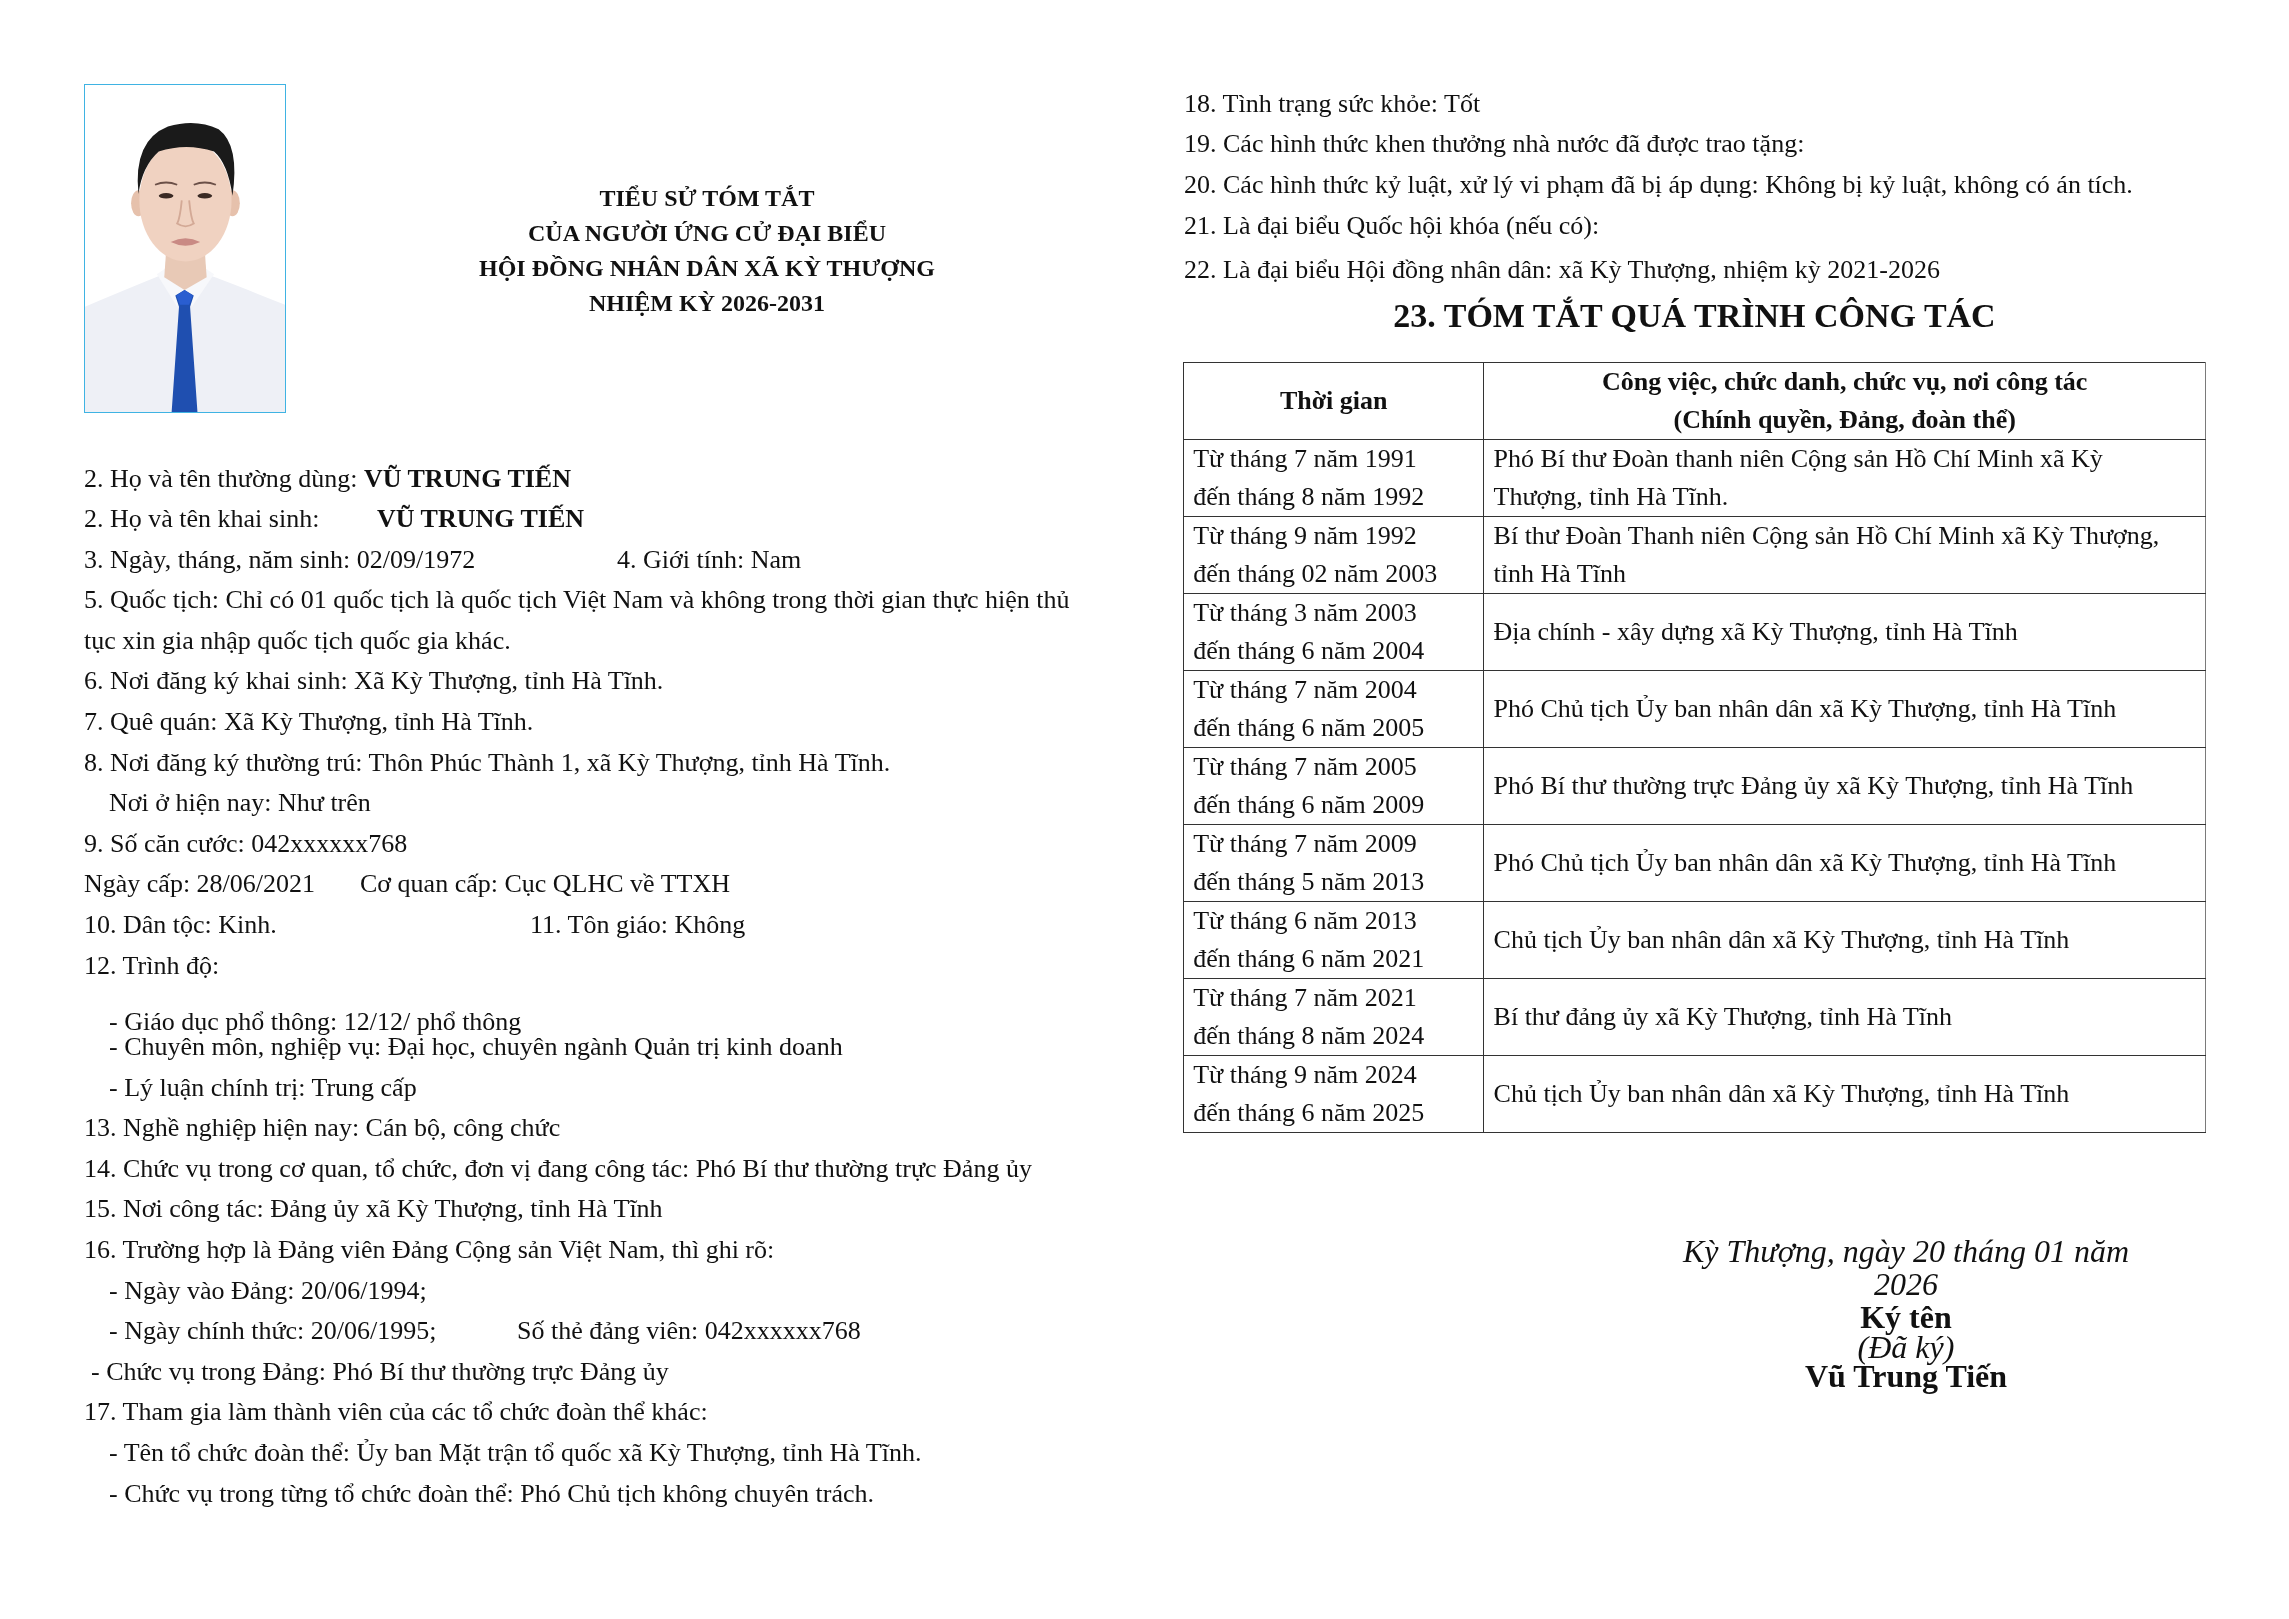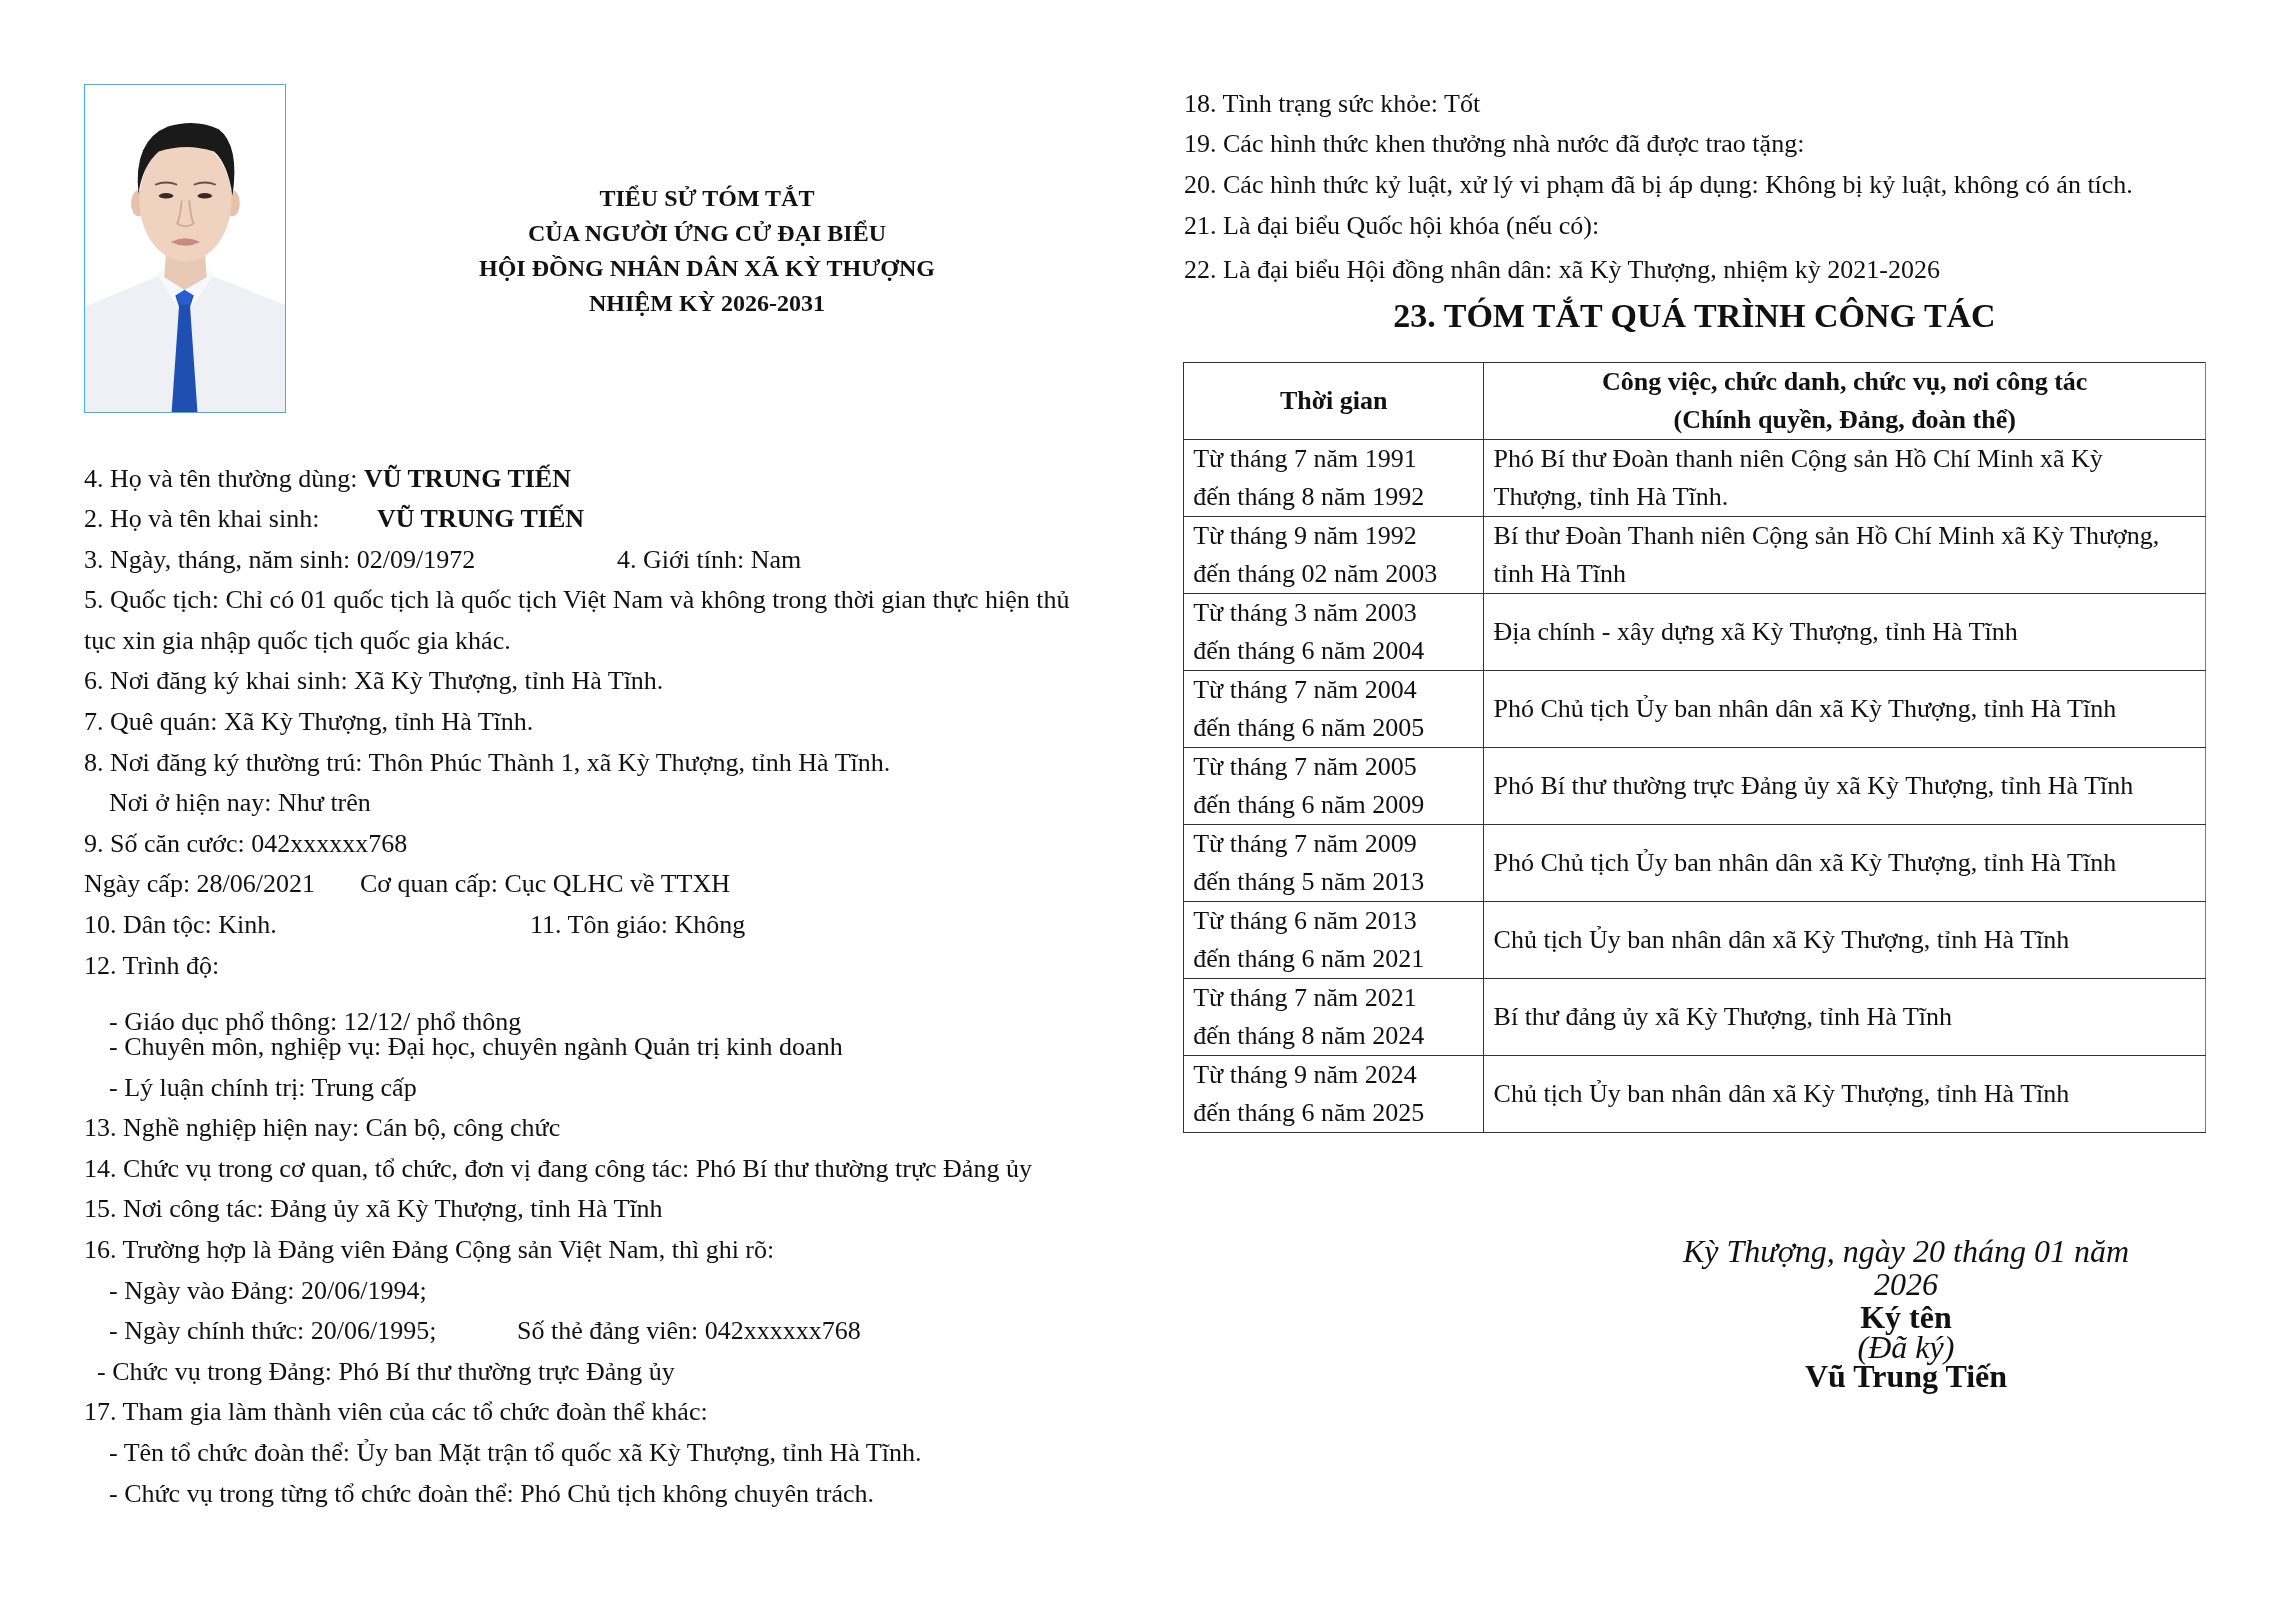--- a/index.html
+++ b/index.html
@@ -72,21 +72,21 @@
 </div>
 
 <div class="title">
   <div>TIỂU SỬ TÓM TẮT</div>
   <div>CỦA NGƯỜI ỨNG CỬ ĐẠI BIỂU</div>
   <div>HỘI ĐỒNG NHÂN DÂN XÃ KỲ THƯỢNG</div>
   <div>NHIỆM KỲ 2026-2031</div>
 </div>
 
 <div class="line" style="left:84px; top:463px;">
-  <span>4. Họ và tên thường dùng: </span><span class="b">VŨ TRUNG TIẾN</span>
+  <span>2. Họ và tên thường dùng: </span><span class="b">VŨ TRUNG TIẾN</span>
 </div>
 <div class="line" style="left:84px; top:503px;">
   <span>2. Họ và tên khai sinh:</span>
 </div>
 <div class="line b" style="left:377px; top:503px;">VŨ TRUNG TIẾN</div>
 
 <div class="line" style="left:84px; top:544px;">3. Ngày, tháng, năm sinh: 02/09/1972</div>
 <div class="line" style="left:617px; top:544px;">4. Giới tính: Nam</div>
 
 <div class="line" style="left:84px; top:584px;">5. Quốc tịch: Chỉ có 01 quốc tịch là quốc tịch Việt Nam và không trong thời gian thực hiện thủ</div>
@@ -104,21 +104,21 @@
 <div class="line" style="left:109px; top:990px;margin-top:16px;">- Giáo dục phổ thông: 12/12/ phổ thông</div>
 <div class="line" style="left:109px; top:1031px;">- Chuyên môn, nghiệp vụ: Đại học, chuyên ngành Quản trị kinh doanh</div>
 <div class="line" style="left:109px; top:1072px;">- Lý luận chính trị: Trung cấp</div>
 <div class="line" style="left:84px; top:1112px;">13. Nghề nghiệp hiện nay: Cán bộ, công chức</div>
 <div class="line" style="left:84px; top:1153px;">14. Chức vụ trong cơ quan, tổ chức, đơn vị đang công tác: Phó Bí thư thường trực Đảng ủy</div>
 <div class="line" style="left:84px; top:1193px;">15. Nơi công tác: Đảng ủy xã Kỳ Thượng, tỉnh Hà Tĩnh</div>
 <div class="line" style="left:84px; top:1234px;">16. Trường hợp là Đảng viên Đảng Cộng sản Việt Nam, thì ghi rõ:</div>
 <div class="line" style="left:109px; top:1275px;">- Ngày vào Đảng: 20/06/1994;</div>
 <div class="line" style="left:109px; top:1315px;">- Ngày chính thức: 20/06/1995;</div>
 <div class="line" style="left:517px; top:1315px;">Số thẻ đảng viên: 042xxxxxx768</div>
-<div class="line" style="left:97px; top:1356px;">- Chức vụ trong Đảng: Phó Bí thư thường trực Đảng ủy</div>
+<div class="line" style="left:91px; top:1356px;">- Chức vụ trong Đảng: Phó Bí thư thường trực Đảng ủy</div>
 <div class="line" style="left:84px; top:1396px;">17. Tham gia làm thành viên của các tổ chức đoàn thể khác:</div>
 <div class="line" style="left:109px; top:1437px;">- Tên tổ chức đoàn thể: Ủy ban Mặt trận tổ quốc xã Kỳ Thượng, tỉnh Hà Tĩnh.</div>
 <div class="line" style="left:109px; top:1478px;">- Chức vụ trong từng tổ chức đoàn thể: Phó Chủ tịch không chuyên trách.</div>
 
 <div class="line" style="left:1184px; top:88px;">18. Tình trạng sức khỏe: Tốt</div>
 <div class="line" style="left:1184px; top:128px;">19. Các hình thức khen thưởng nhà nước đã được trao tặng:</div>
 <div class="line" style="left:1184px; top:169px;">20. Các hình thức kỷ luật, xử lý vi phạm đã bị áp dụng: Không bị kỷ luật, không có án tích.</div>
 <div class="line" style="left:1184px; top:210px;">21. Là đại biểu Quốc hội khóa (nếu có):</div>
 <div class="line" style="left:1184px; top:254px;">22. Là đại biểu Hội đồng nhân dân: xã Kỳ Thượng, nhiệm kỳ 2021-2026</div>
 

